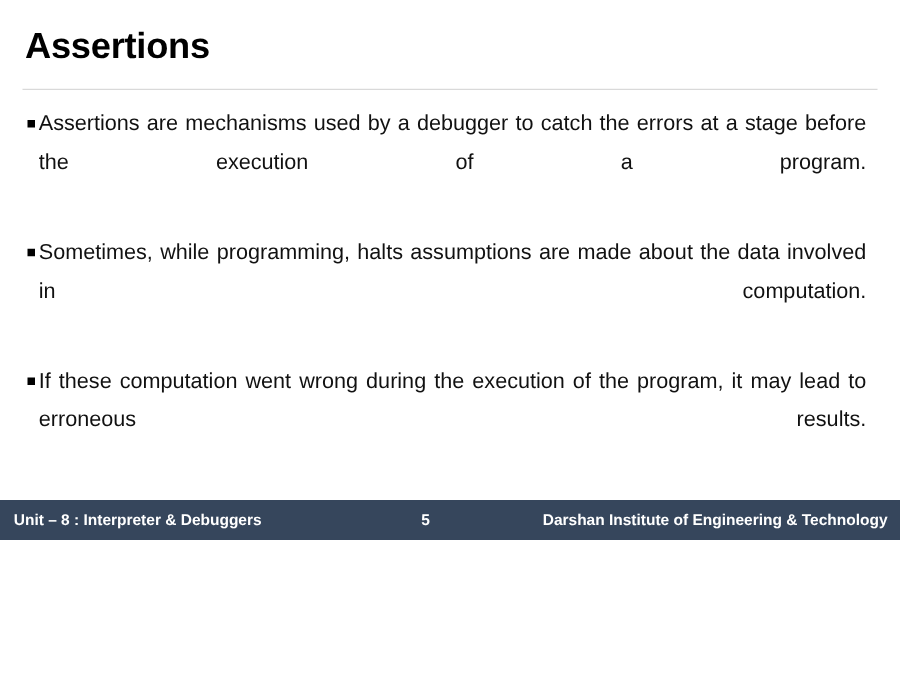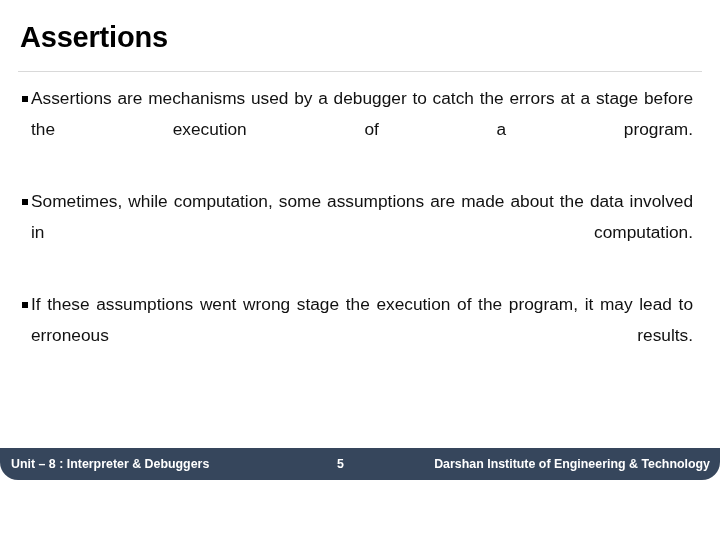--- a/index.html
+++ b/index.html
@@ -4,25 +4,24 @@
 <style>
   html, body {
     margin: 0;
     padding: 0;
     background: #ffffff;
   }
 
   .slide {
     position: relative;
     width: 720px;
-    height: 480px;
+    height: 432px;
     background: #ffffff;
     overflow: hidden;
     font-family: "Liberation Sans", sans-serif;
-    border-radius: 18px;
     -webkit-font-smoothing: antialiased;
   }
 
   
   .title-block {
     position: absolute;
     left: 20px;
     top: 18px;
     width: 680px;
     height: 48px;
@@ -138,26 +137,26 @@
 
   <div class="body-block">
 
     <div class="bullet-item">
       <span class="bullet-marker"></span>
       <span class="bullet-text">Assertions are mechanisms used by a debugger to catch the errors at a stage before the execution of a program.</span>
     </div>
 
     <div class="bullet-item">
       <span class="bullet-marker"></span>
-      <span class="bullet-text">Sometimes, while computation, some assumptions are made about the data involved in computation.</span>
+      <span class="bullet-text">Sometimes, while programming, halts assumptions are made about the data involved in computation.</span>
     </div>
 
     <div class="bullet-item">
       <span class="bullet-marker"></span>
-      <span class="bullet-text">If these assumptions went wrong stage the execution of the program, it may lead to erroneous results.</span>
+      <span class="bullet-text">If these computation went wrong during the execution of the program, it may lead to erroneous results.</span>
     </div>
 
 
   </div>
 
   <div class="footer-bar">
     <span class="footer-left">Unit – 8 : Interpreter &amp; Debuggers</span>
     <span class="footer-page">5</span>
     <span class="footer-right">Darshan Institute of Engineering &amp; Technology</span>
   </div>

